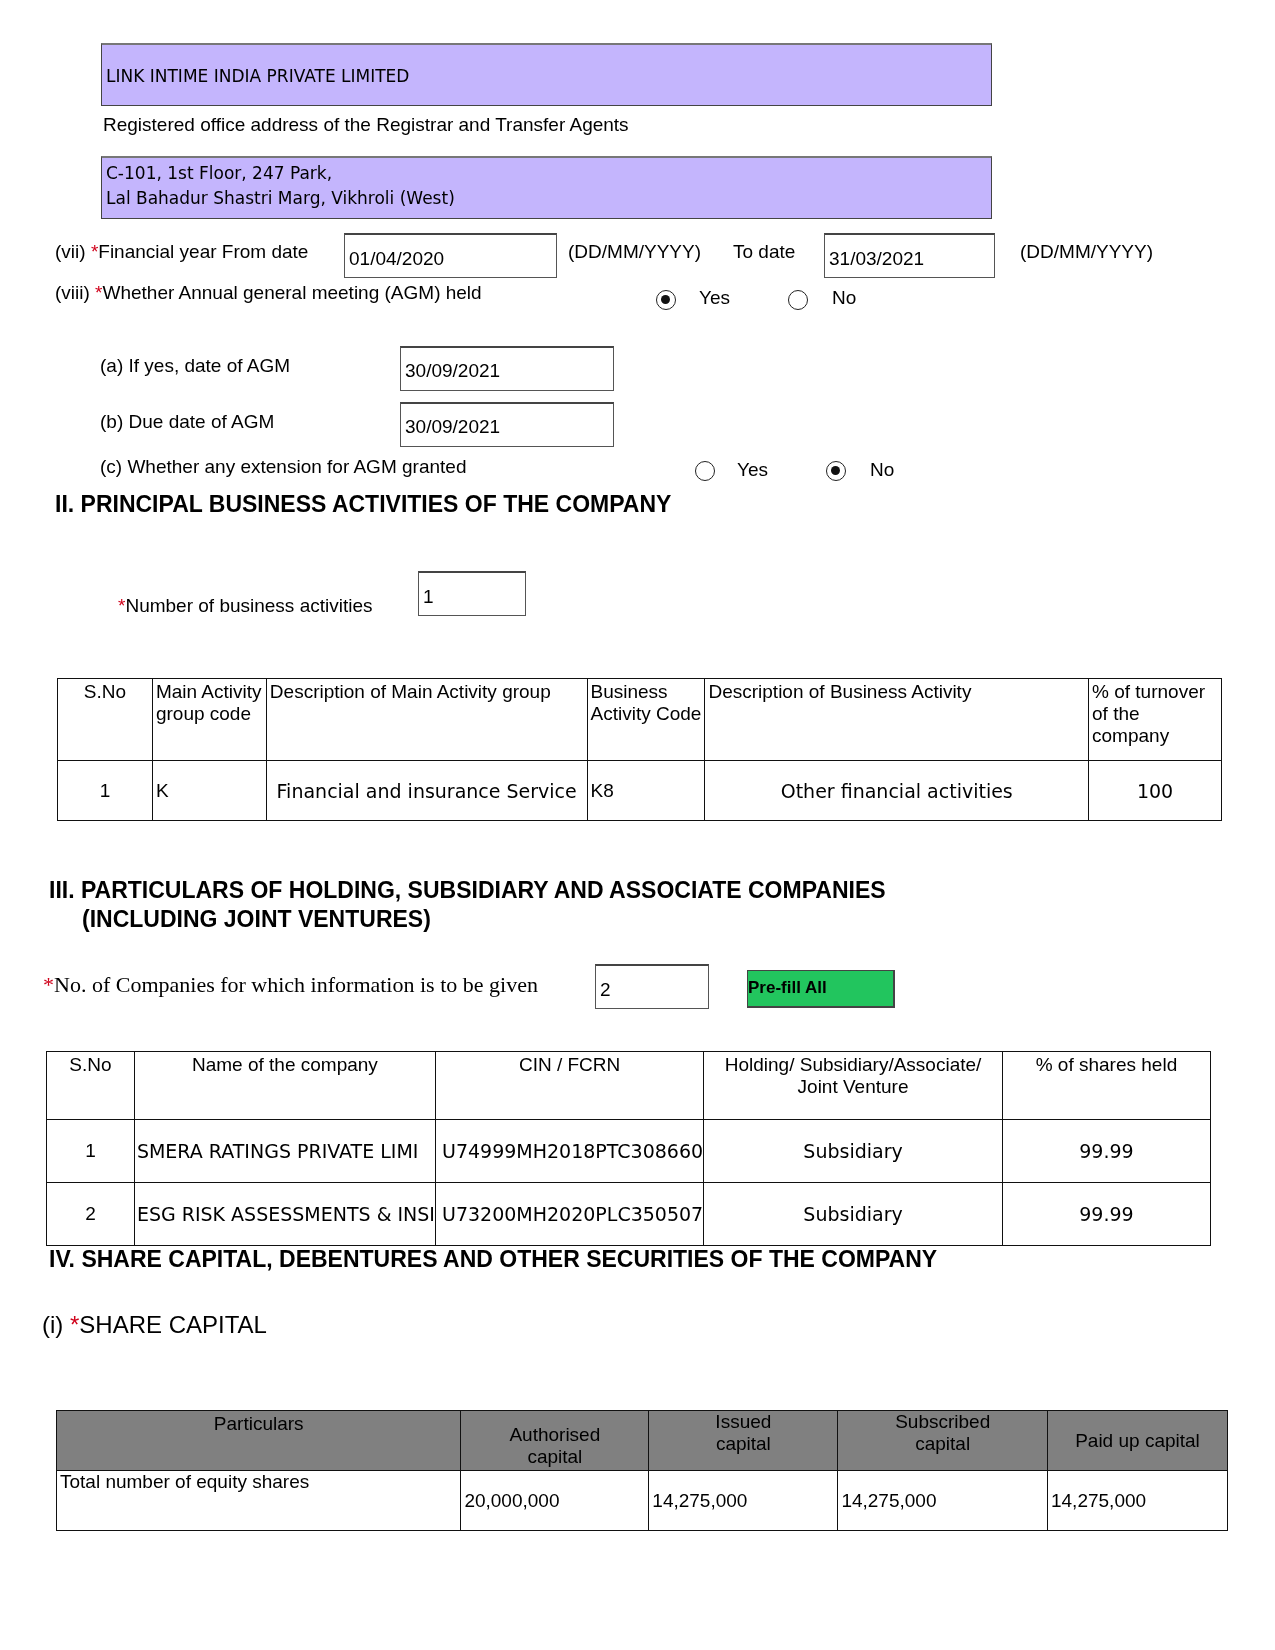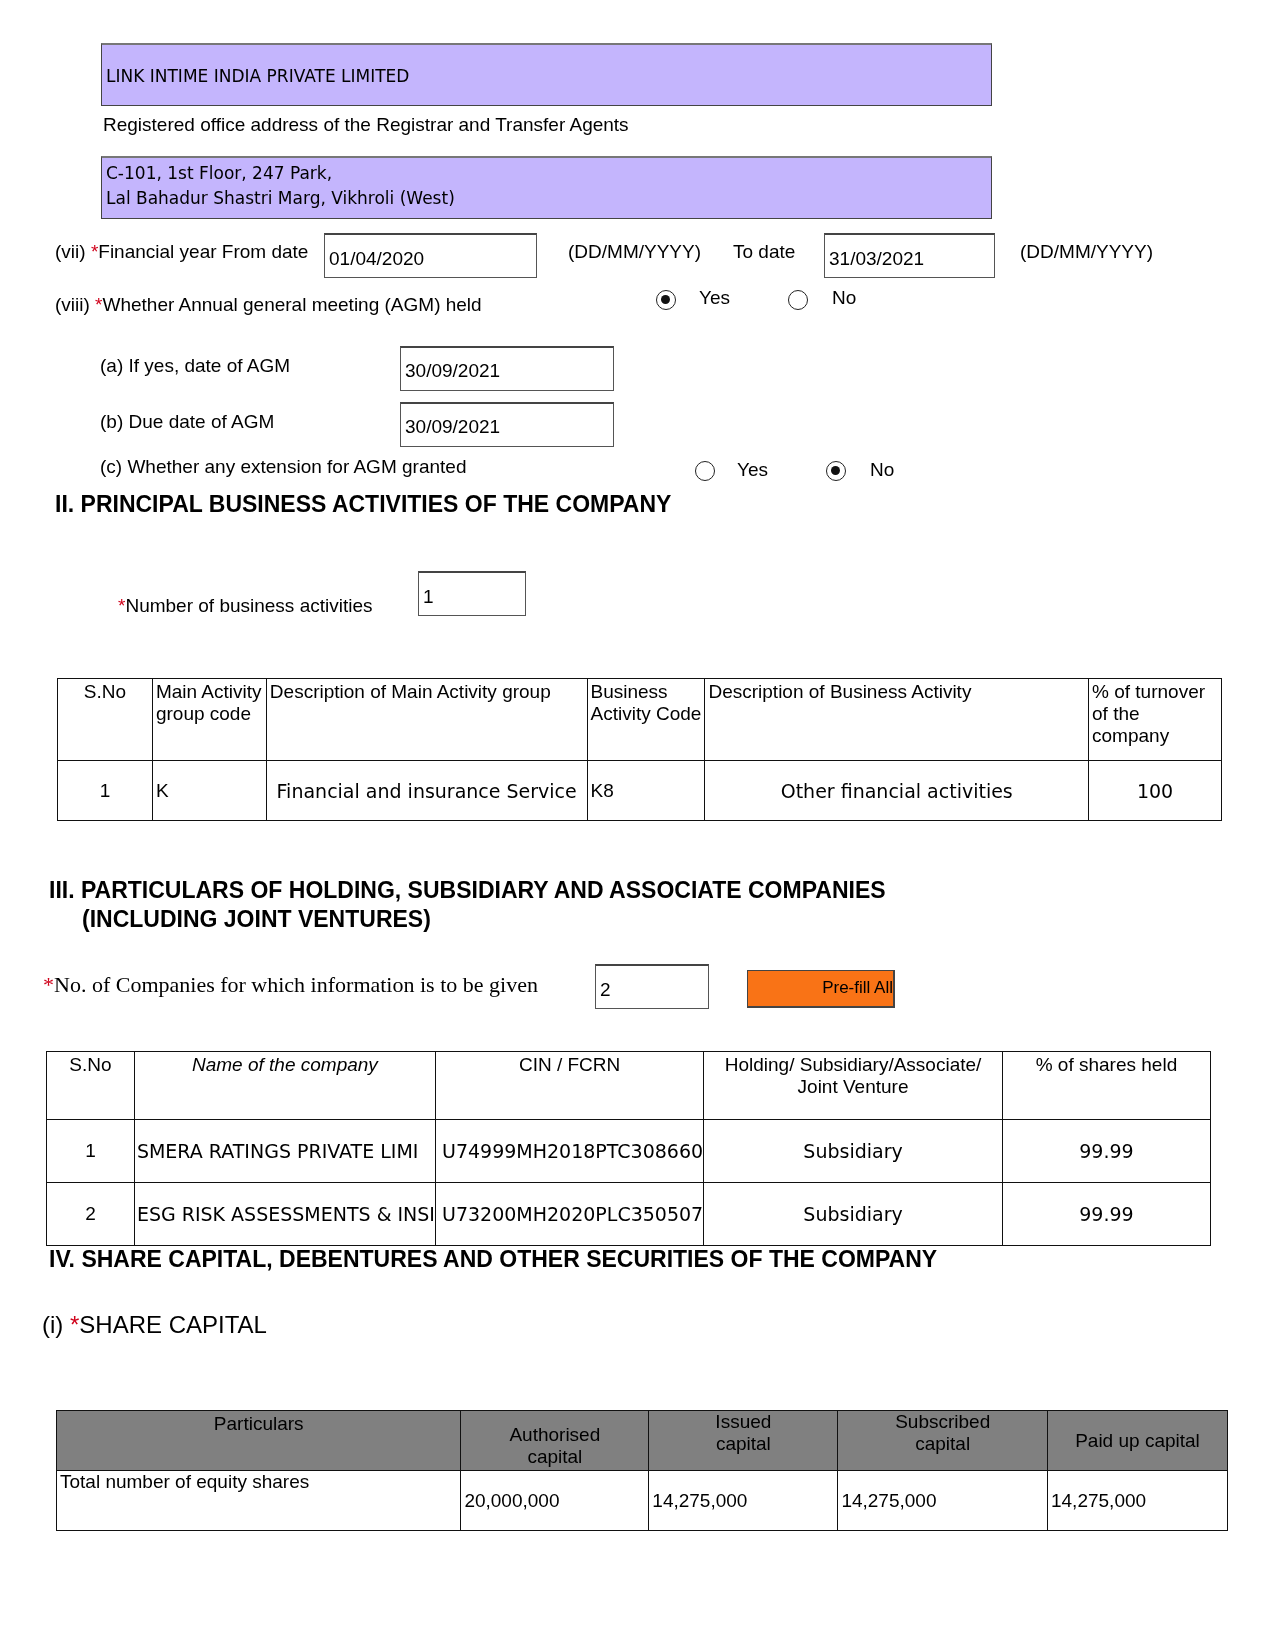--- a/index.html
+++ b/index.html
@@ -13,52 +13,52 @@
   .rtabox { position:absolute; border:1px solid #444; border-top:2px solid #777; background:#c4b5fd; box-sizing:border-box;
             font-family:"DejaVu Sans", sans-serif; font-size:17px; }
   .heading { font-weight:bold; font-size:23px; white-space:nowrap; }
   .radio { position:absolute; width:20px; height:20px; border:1.5px solid #222; border-radius:50%; box-sizing:border-box; background:#fff; }
   .radio.on::after { content:""; position:absolute; left:4px; top:4px; width:9px; height:9px; border-radius:50%; background:#111; }
   table { border-collapse:collapse; position:absolute; }
   td, th { border:1.5px solid #111; vertical-align:top; font-weight:normal; padding:0; }
   .t1 th, .t1 td { font-size:19px; }
   .cellpad { padding:2px 3px; }
   .opensans { font-family:"DejaVu Sans", sans-serif; font-size:17px; }
-  .btn { position:absolute; background:#f97316; border:1px solid #444; border-right:2px solid #444; border-bottom:2px solid #444;
-         box-sizing:border-box; font-weight:normal; font-size:17px; text-align:right; cursor:pointer; }
+  .btn { position:absolute; background:#22c55e; border:1px solid #444; border-right:2px solid #444; border-bottom:2px solid #444;
+         box-sizing:border-box; font-weight:bold; font-size:17px; text-align:left; cursor:pointer; }
   .grayhead th { background:#808080; }
   .serif { font-family:"Liberation Serif", serif; }
 </style>
 </head>
 <body>
 
 <div class="rtabox" style="left:101px;top:43px;width:891px;height:63px;">
   <span style="position:absolute;left:4px;top:21px;">LINK INTIME INDIA PRIVATE LIMITED</span>
 </div>
 <div class="abs lbl" style="left:103px;top:114px;">Registered office address of the Registrar and Transfer Agents</div>
 <div class="rtabox" style="left:101px;top:156px;width:891px;height:63px;">
   <div style="position:absolute;left:4px;top:5px;">C-101, 1st Floor, 247 Park,</div>
   <div style="position:absolute;left:4px;top:30px;">Lal Bahadur Shastri Marg, Vikhroli (West)</div>
 </div>
 
 <div class="abs lbl" style="left:55px;top:241px;">
   <span>(vii)</span>
   <span class="req">*</span><span>Financial year From date</span>
 </div>
-<div class="box" style="left:324px;top:233px;width:213px;height:45px;">
+<div class="box" style="left:344px;top:233px;width:213px;height:45px;">
   <span class="val" style="top:13px;">01/04/2020</span>
 </div>
 <div class="abs lbl" style="left:568px;top:241px;">(DD/MM/YYYY)</div>
 <div class="abs lbl" style="left:733px;top:241px;">To date</div>
 <div class="box" style="left:824px;top:233px;width:171px;height:45px;">
   <span class="val" style="top:13px;">31/03/2021</span>
 </div>
 <div class="abs lbl" style="left:1020px;top:241px;">(DD/MM/YYYY)</div>
 
-<div class="abs lbl" style="left:55px;top:294px;">
+<div class="abs lbl" style="left:55px;top:282px;">
   <span>(viii)</span>
   <span class="req">*</span><span>Whether Annual general meeting (AGM) held</span>
 </div>
 <div class="radio on" style="left:656px;top:290px;"></div>
 <div class="abs lbl" style="left:699px;top:287px;">Yes</div>
 <div class="radio" style="left:788px;top:290px;"></div>
 <div class="abs lbl" style="left:832px;top:287px;">No</div>
 
 <div class="abs lbl" style="left:100px;top:355px;">(a) If yes, date of AGM</div>
 <div class="box" style="left:400px;top:346px;width:214px;height:45px;">
@@ -128,21 +128,21 @@
   <colgroup>
       <col style="width:95px">
       <col style="width:270px">
       <col style="width:254px">
       <col style="width:314px">
       <col style="width:232px">
     </colgroup>
   <tbody>
       <tr style="height:68px;">
     <th style="text-align:center;padding-top:2px;">S.No</th>
-    <th style="text-align:center;padding-top:2px;font-style:italic;">Name of the company</th>
+    <th style="text-align:center;padding-top:2px;">Name of the company</th>
     <th style="text-align:center;padding-top:2px;">CIN / FCRN</th>
     <th style="text-align:center;padding:2px 10px 0;">Holding/ Subsidiary/Associate/ Joint Venture</th>
     <th style="text-align:center;padding-top:2px;">% of shares held</th>
   </tr>
   <tr style="height:63px;">
     <td style="text-align:center;vertical-align:middle;">1</td>
     <td class="opensans" style="vertical-align:middle;padding-left:2px;white-space:nowrap;overflow:hidden;">SMERA RATINGS PRIVATE LIMI</td>
     <td class="opensans" style="vertical-align:middle;padding-left:6px;white-space:nowrap;">U74999MH2018PTC308660</td>
     <td class="opensans" style="text-align:center;vertical-align:middle;">Subsidiary</td>
     <td class="opensans" style="text-align:center;vertical-align:middle;">99.99</td>

